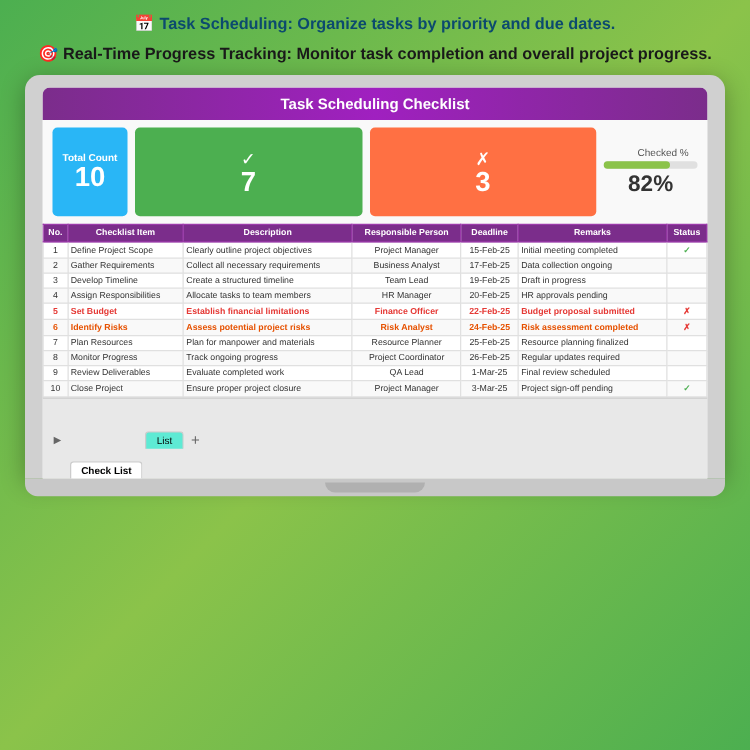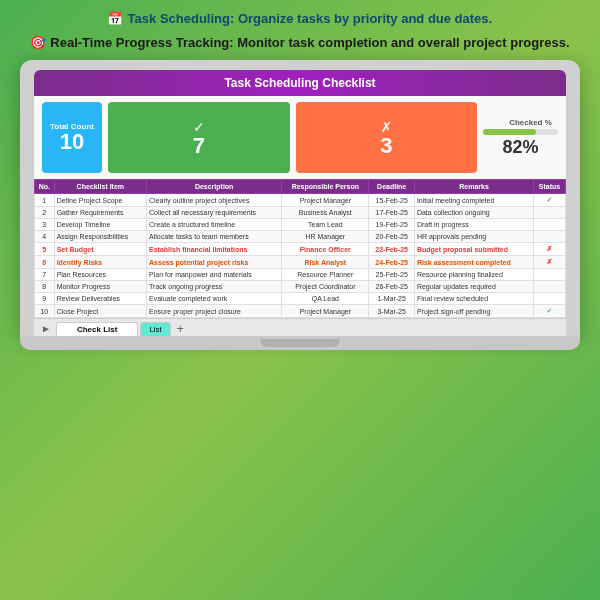--- a/index.html
+++ b/index.html
@@ -126,21 +126,21 @@
     .checked-pct-box {
       display: flex;
       flex-direction: column;
       align-items: center;
       justify-content: center;
       min-width: 75px;
     }
     .checked-pct-label {
       color: #555;
       font-size: 8px;
-      font-weight: bold;
+      font-weight: normal;
       text-align: center;
       margin-left: 20px;
     }
     .checked-pct-bar-outer {
       width: 100%;
       height: 6px;
       background: #e0e0e0;
       border-radius: 3px;
       margin: 2px 0;
     }
@@ -198,24 +198,25 @@
     .tab-arrow {
       color: #666;
       font-size: 10px;
       padding: 2px 3px;
       cursor: pointer;
     }
     .tab-active {
       background: white;
       border: 1px solid #ccc;
       border-bottom: none;
-      padding: 2px 20px;
+      padding: 2px 8px;
       font-size: 8px;
       border-radius: 3px 3px 0 0;
       font-weight: bold;
+      margin-top: 48px;
     }
     .tab-inactive {
       background: #5eead4;
       border: 1px solid #ccc;
       border-bottom: none;
       padding: 2px 8px;
       font-size: 8px;
       border-radius: 3px 3px 0 0;
     }
     .tab-add {

